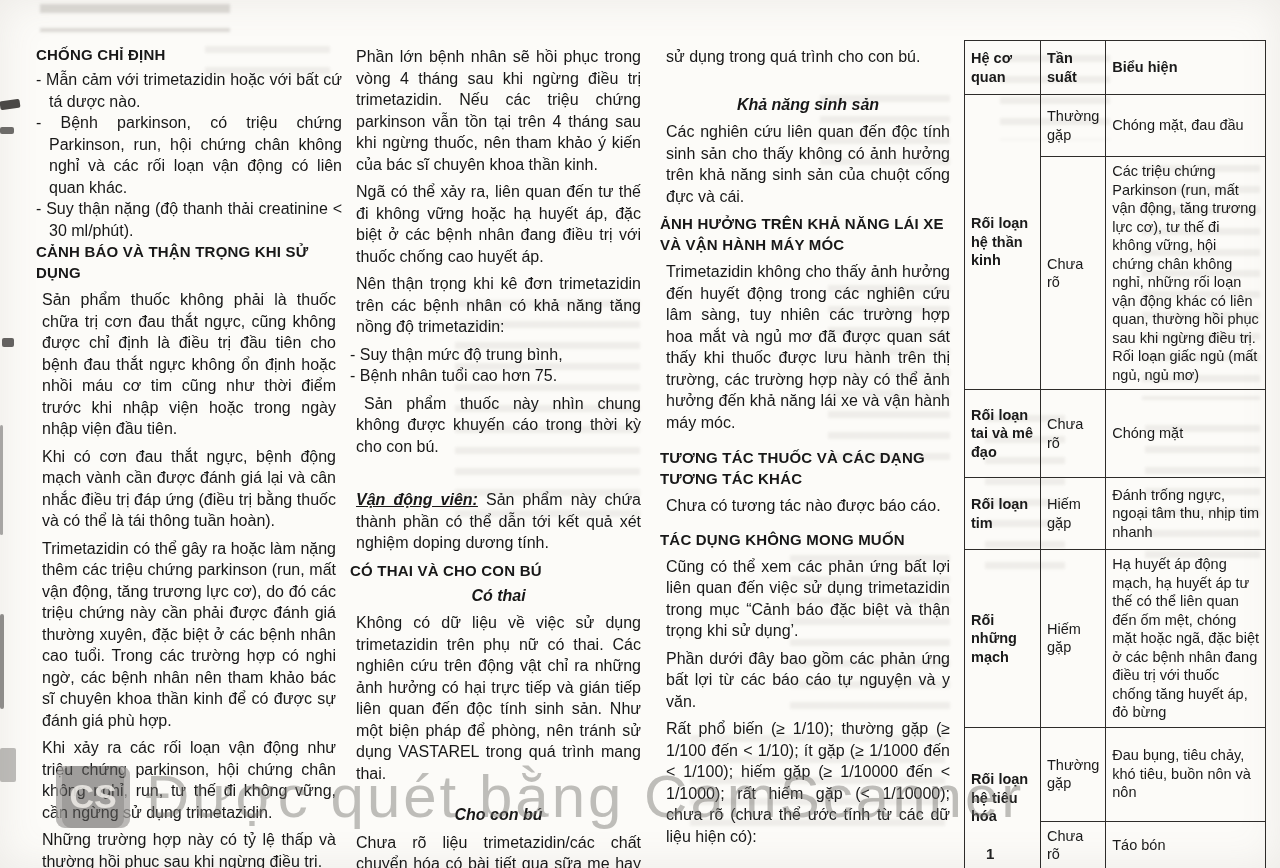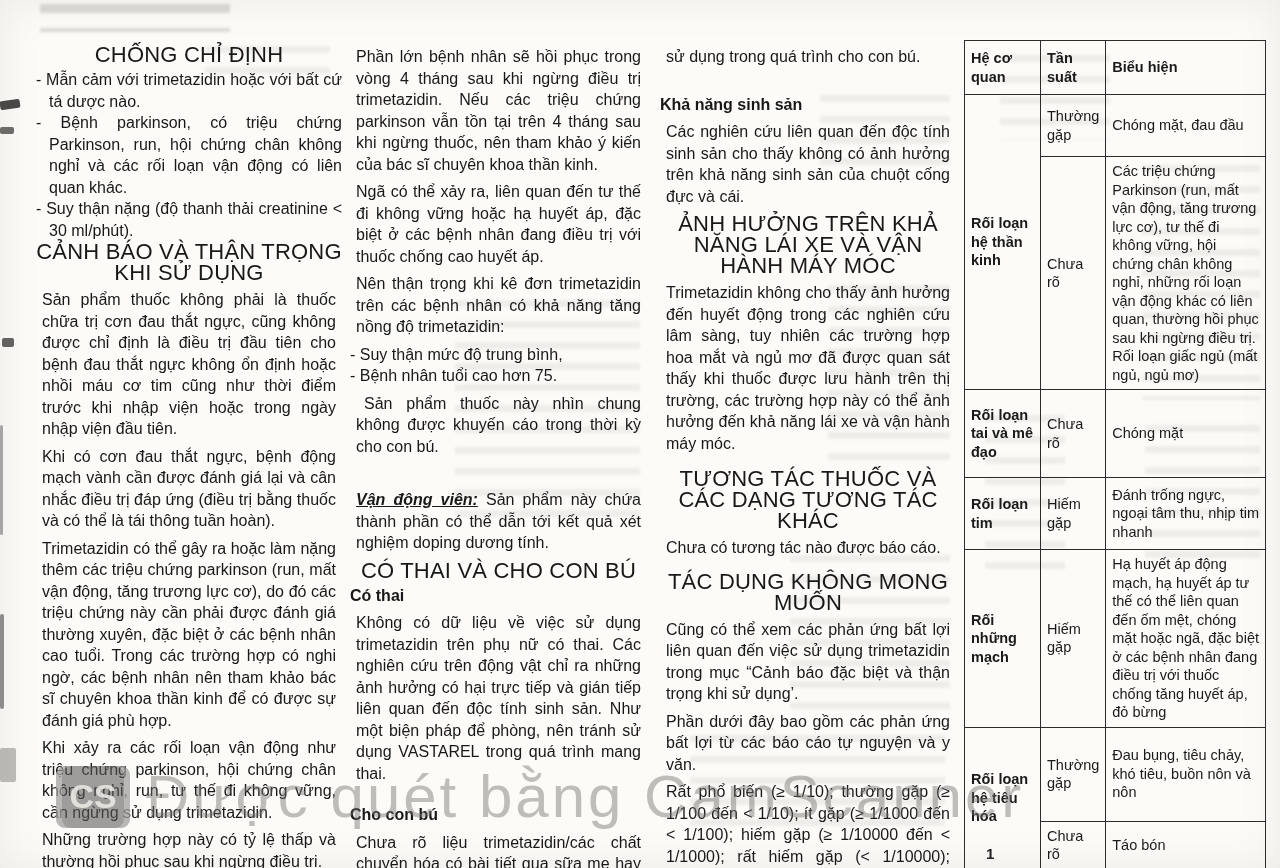--- a/index.html
+++ b/index.html
@@ -20,31 +20,31 @@
   .col {
     position:absolute; top:40px;
     font-size:16px; line-height:21.5px;
     text-align:justify;
     color:#181818;
   }
   .col1 { left:36px;  width:306px; top:44px; }
   .col2 { left:350px; width:297px; }
   .col3 { left:660px; width:296px; }
   h3.sec {
-    font-size:22px; font-weight:normal; line-height:21px;
-    text-align:center; letter-spacing:.2px;
+    font-size:15px; font-weight:bold; line-height:21px;
+    text-align:left; letter-spacing:.2px;
     margin:0 0 4px 0;
   }
   .mt { margin-top:16px; }
   .mt-sm { margin-top:10px; }
   p { margin:6px; }
   .indent { text-indent:8px; }
   .bullet { padding-left:13px; text-indent:-13px; }
   .bullet::before { content:"- "; }
-  .sub { font-weight:bold; text-align:left; }
+  .sub { font-weight:bold; font-style:italic; text-align:center; }
   .athlete-label { font-weight:bold; font-style:italic; text-decoration:underline; }
   .gap-lg { height:20px; }
   .gap-md { height:14px; }
   
   table.advtable {
     position:absolute; left:964px; top:40px; width:302px;
     border-collapse:collapse;
     font-size:14.5px; line-height:18.5px;
     color:#1a1a1a;
     background:transparent;

